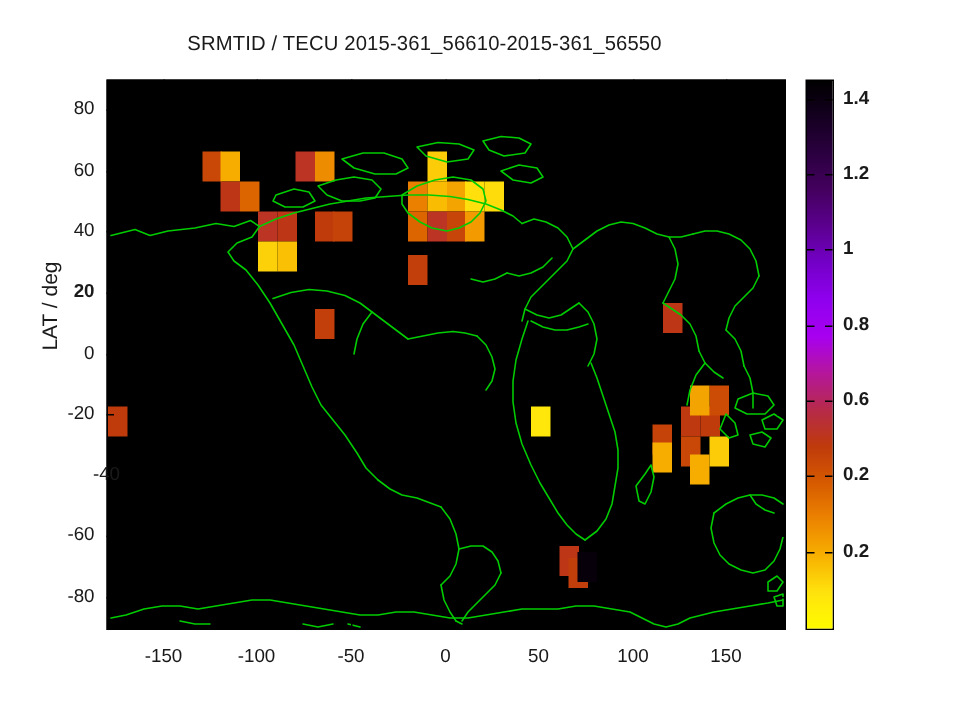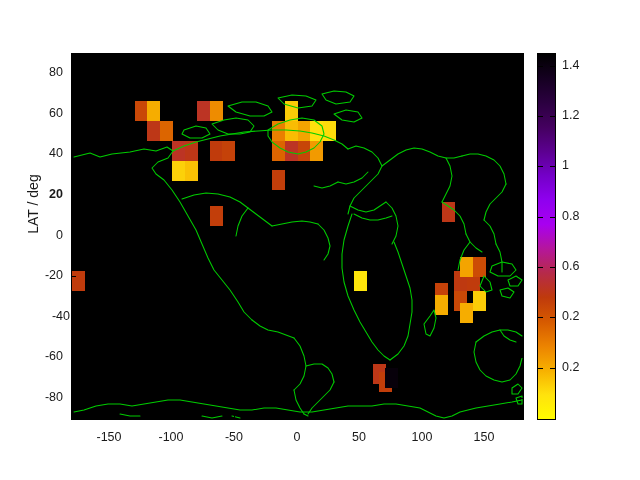--- a/index.html
+++ b/index.html
@@ -134,27 +134,29 @@
     position: absolute;
     height: 1px;
     width: 5px;
     background: #000000;
   }
   .cbar-label {
     position: absolute;
     font-size: 12.5px;
     color: #1a1a1a;
     white-space: nowrap;
+    font-weight: bold;
   }
 </style>
 </head>
 <body>
 
 <div id="page">
 
+  <div id="title">SRMTID / TECU 2015-361_56610-2015-361_56550</div>
 
   <div id="plot-frame">
     <div id="plot-canvas">
 
       <div class="cell" style="left: 0px; top: 217px; width: 13px; height: 20px; background: rgb(192, 59, 12);"></div>
         <div class="cell" style="left: 63px; top: 47px; width: 13px; height: 20px; background: rgb(201, 72, 7);"></div>
         <div class="cell" style="left: 75px; top: 47px; width: 13px; height: 20px; background: rgb(246, 173, 0);"></div>
         <div class="cell" style="left: 75px; top: 67px; width: 13px; height: 20px; background: rgb(189, 55, 23);"></div>
         <div class="cell" style="left: 88px; top: 67px; width: 13px; height: 20px; background: rgb(220, 101, 0);"></div>
         <div class="cell" style="left: 100px; top: 87px; width: 13px; height: 20px; background: rgb(188, 52, 36);"></div>
@@ -309,21 +311,21 @@
     <div class="tick-mark" style="left: 518px; top: 195px; width: 5px; height: 1px;"></div>
     <div class="ytick-label" style="left: 23px; top: 187px; font-weight: bold;">20</div>
     <div class="tick-mark" style="left: 71px; top: 236px; width: 5px; height: 1px;"></div>
     <div class="tick-mark" style="left: 518px; top: 236px; width: 5px; height: 1px;"></div>
     <div class="ytick-label" style="left: 23px; top: 228px;">0</div>
     <div class="tick-mark" style="left: 71px; top: 276px; width: 5px; height: 1px;"></div>
     <div class="tick-mark" style="left: 518px; top: 276px; width: 5px; height: 1px;"></div>
     <div class="ytick-label" style="left: 23px; top: 268px;">-20</div>
     <div class="tick-mark" style="left: 71px; top: 317px; width: 5px; height: 1px;"></div>
     <div class="tick-mark" style="left: 518px; top: 317px; width: 5px; height: 1px;"></div>
-    <div class="ytick-label" style="left: 30px; top: 309px;">-40</div>
+    <div class="ytick-label" style="left: 40px; top: 309px;">-40</div>
     <div class="tick-mark" style="left: 71px; top: 357px; width: 5px; height: 1px;"></div>
     <div class="tick-mark" style="left: 518px; top: 357px; width: 5px; height: 1px;"></div>
     <div class="ytick-label" style="left: 23px; top: 349px;">-60</div>
     <div class="tick-mark" style="left: 71px; top: 398px; width: 5px; height: 1px;"></div>
     <div class="tick-mark" style="left: 518px; top: 398px; width: 5px; height: 1px;"></div>
     <div class="ytick-label" style="left: 23px; top: 390px;">-80</div>
     <div class="tick-mark" style="left: 109px; top: 414px; width: 1px; height: 5px;"></div>
     <div class="tick-mark" style="left: 109px; top: 53px; width: 1px; height: 5px;"></div>
     <div class="xtick-label" style="left: 84px; top: 430px;">-150</div>
     <div class="tick-mark" style="left: 171px; top: 414px; width: 1px; height: 5px;"></div>

